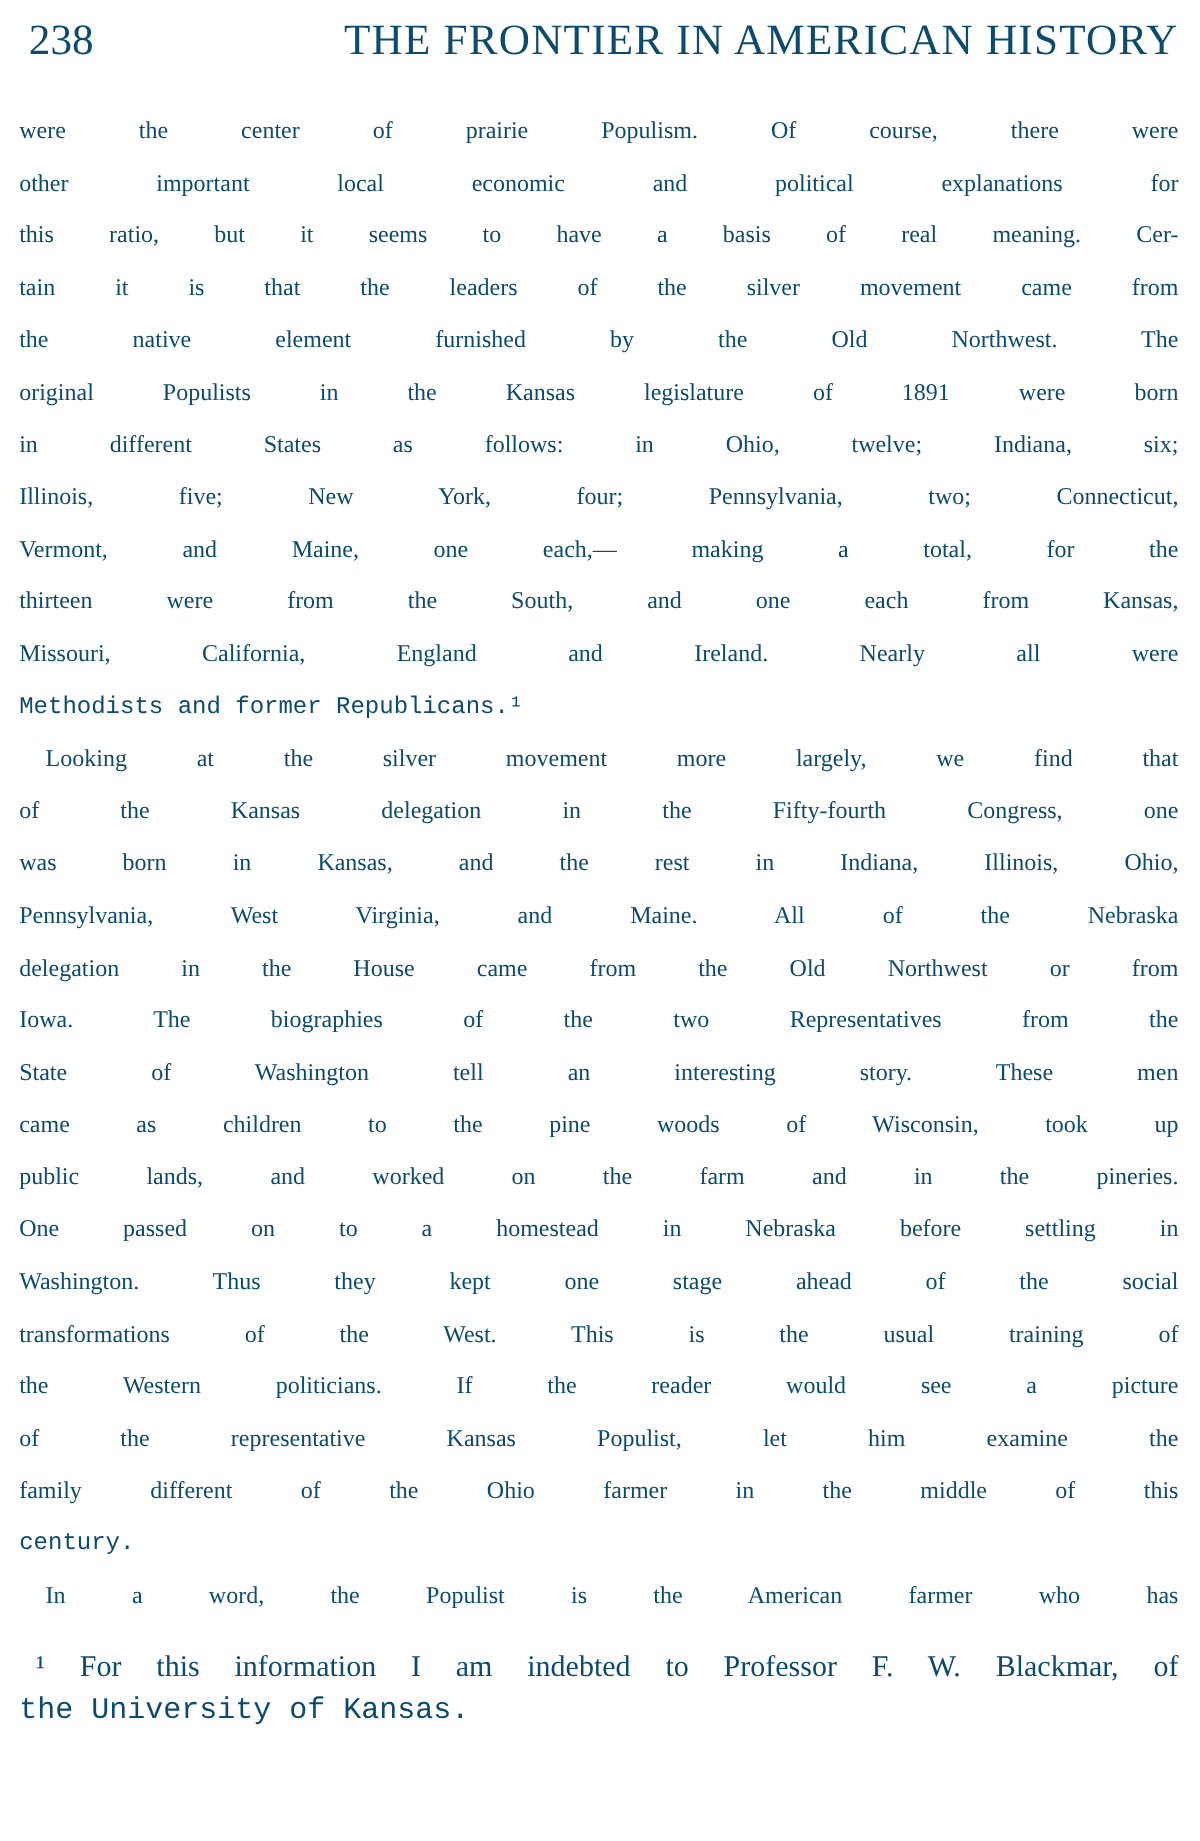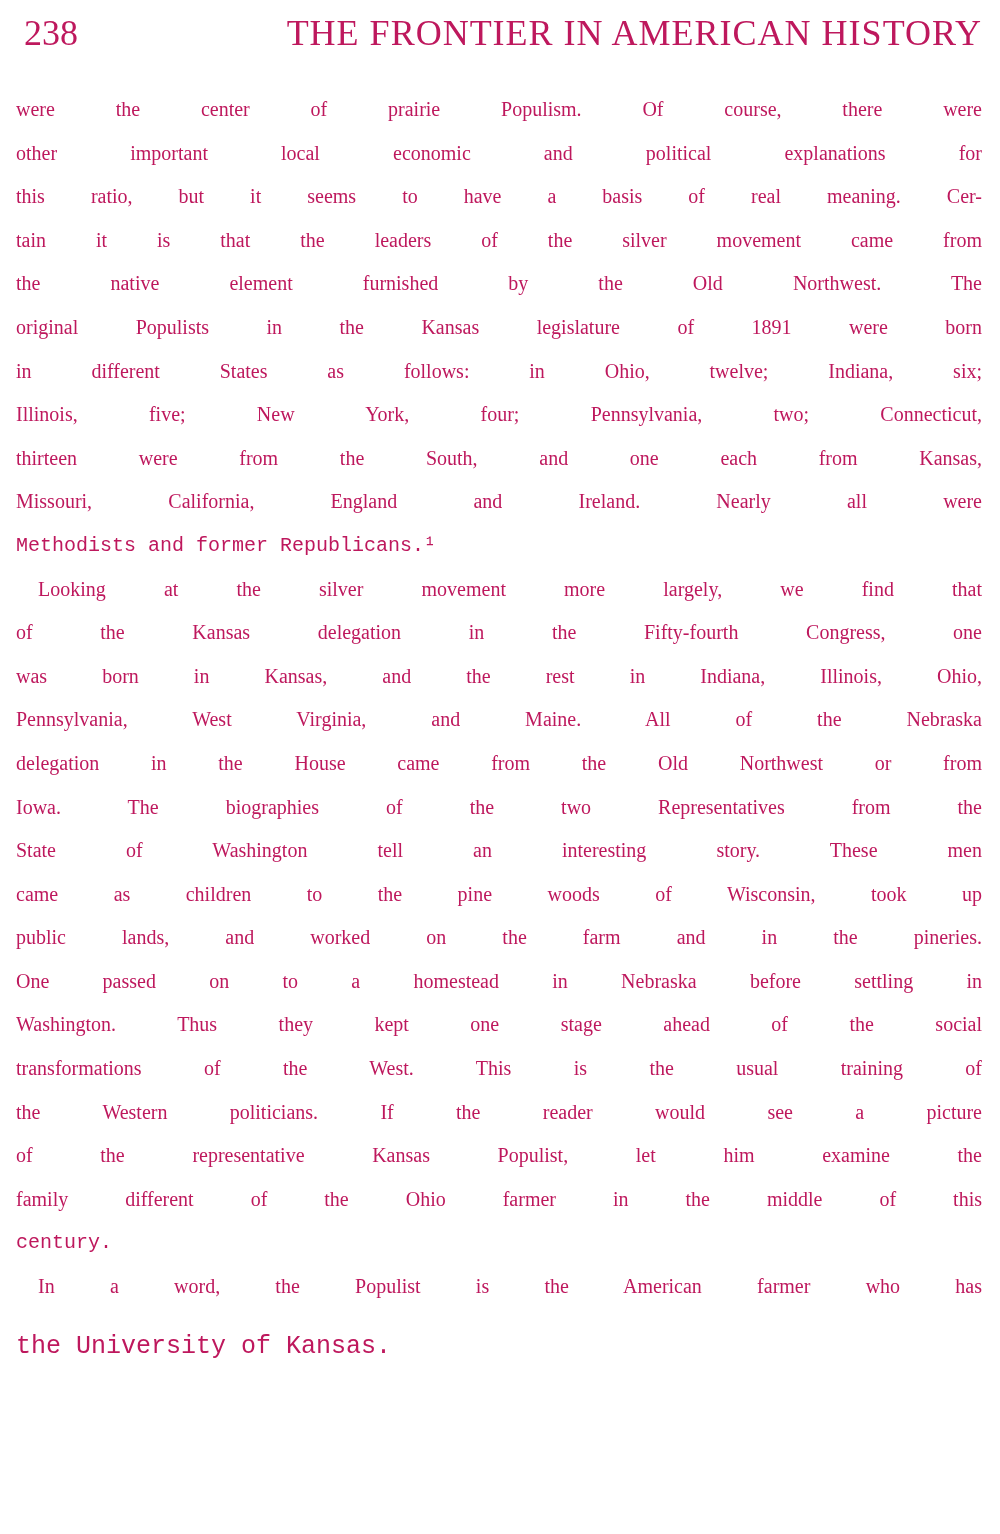--- a/index.html
+++ b/index.html
@@ -5,21 +5,21 @@
   html, body {
     margin: 0;
     padding: 0;
     background: #ffffff;
   }
   .page {
     position: relative;
     width: 1000px;
     height: 1534px;
     background: #ffffff;
-    color: #be185d;
+    color: #0c4a6e;
     font-family: "Liberation Serif", serif;
     overflow: hidden;
     box-sizing: border-box;
     padding: 12px 18px 0 16px;
   }
   
   .page-header {
     position: relative;
     height: 42px;
     line-height: 42px;
@@ -79,20 +79,21 @@
 
     <div class="para">
       <div class="ln">were the center of prairie Populism.  Of course, there were</div>
       <div class="ln">other important local economic and political explanations for</div>
       <div class="ln">this ratio, but it seems to have a basis of real meaning.  Cer-</div>
       <div class="ln">tain it is that the leaders of the silver movement came from</div>
       <div class="ln">the native element furnished by the Old Northwest.  The</div>
       <div class="ln">original Populists in the Kansas legislature of 1891 were born</div>
       <div class="ln">in different States as follows: in Ohio, twelve; Indiana, six;</div>
       <div class="ln">Illinois, five; New York, four; Pennsylvania, two; Connecticut,</div>
+      <div class="ln">Vermont, and Maine, one each,— making a total, for the</div>
       <div class="ln">thirteen were from the South, and one each from Kansas,</div>
       <div class="ln">Missouri, California, England and Ireland.  Nearly all were</div>
       <div class="ln-last">Methodists and former Republicans.¹</div>
     </div>
 
     <div class="para">
       <div class="ln indent">Looking at the silver movement more largely, we find that</div>
       <div class="ln">of the Kansas delegation in the Fifty-fourth Congress, one</div>
       <div class="ln">was born in Kansas, and the rest in Indiana, Illinois, Ohio,</div>
       <div class="ln">Pennsylvania, West Virginia, and Maine.  All of the Nebraska</div>
@@ -110,16 +111,17 @@
       <div class="ln-last">century.</div>
     </div>
 
     <div class="para">
       <div class="ln indent">In a word, the Populist is the American farmer who has</div>
     </div>
 
   </main>
 
   <footer class="footnote">
+    <div class="ln indent-sm">¹ For this information I am indebted to Professor F. W. Blackmar, of</div>
     <div class="ln-last">the University of Kansas.</div>
   </footer>
 
 </div>
 
 </body></html>

